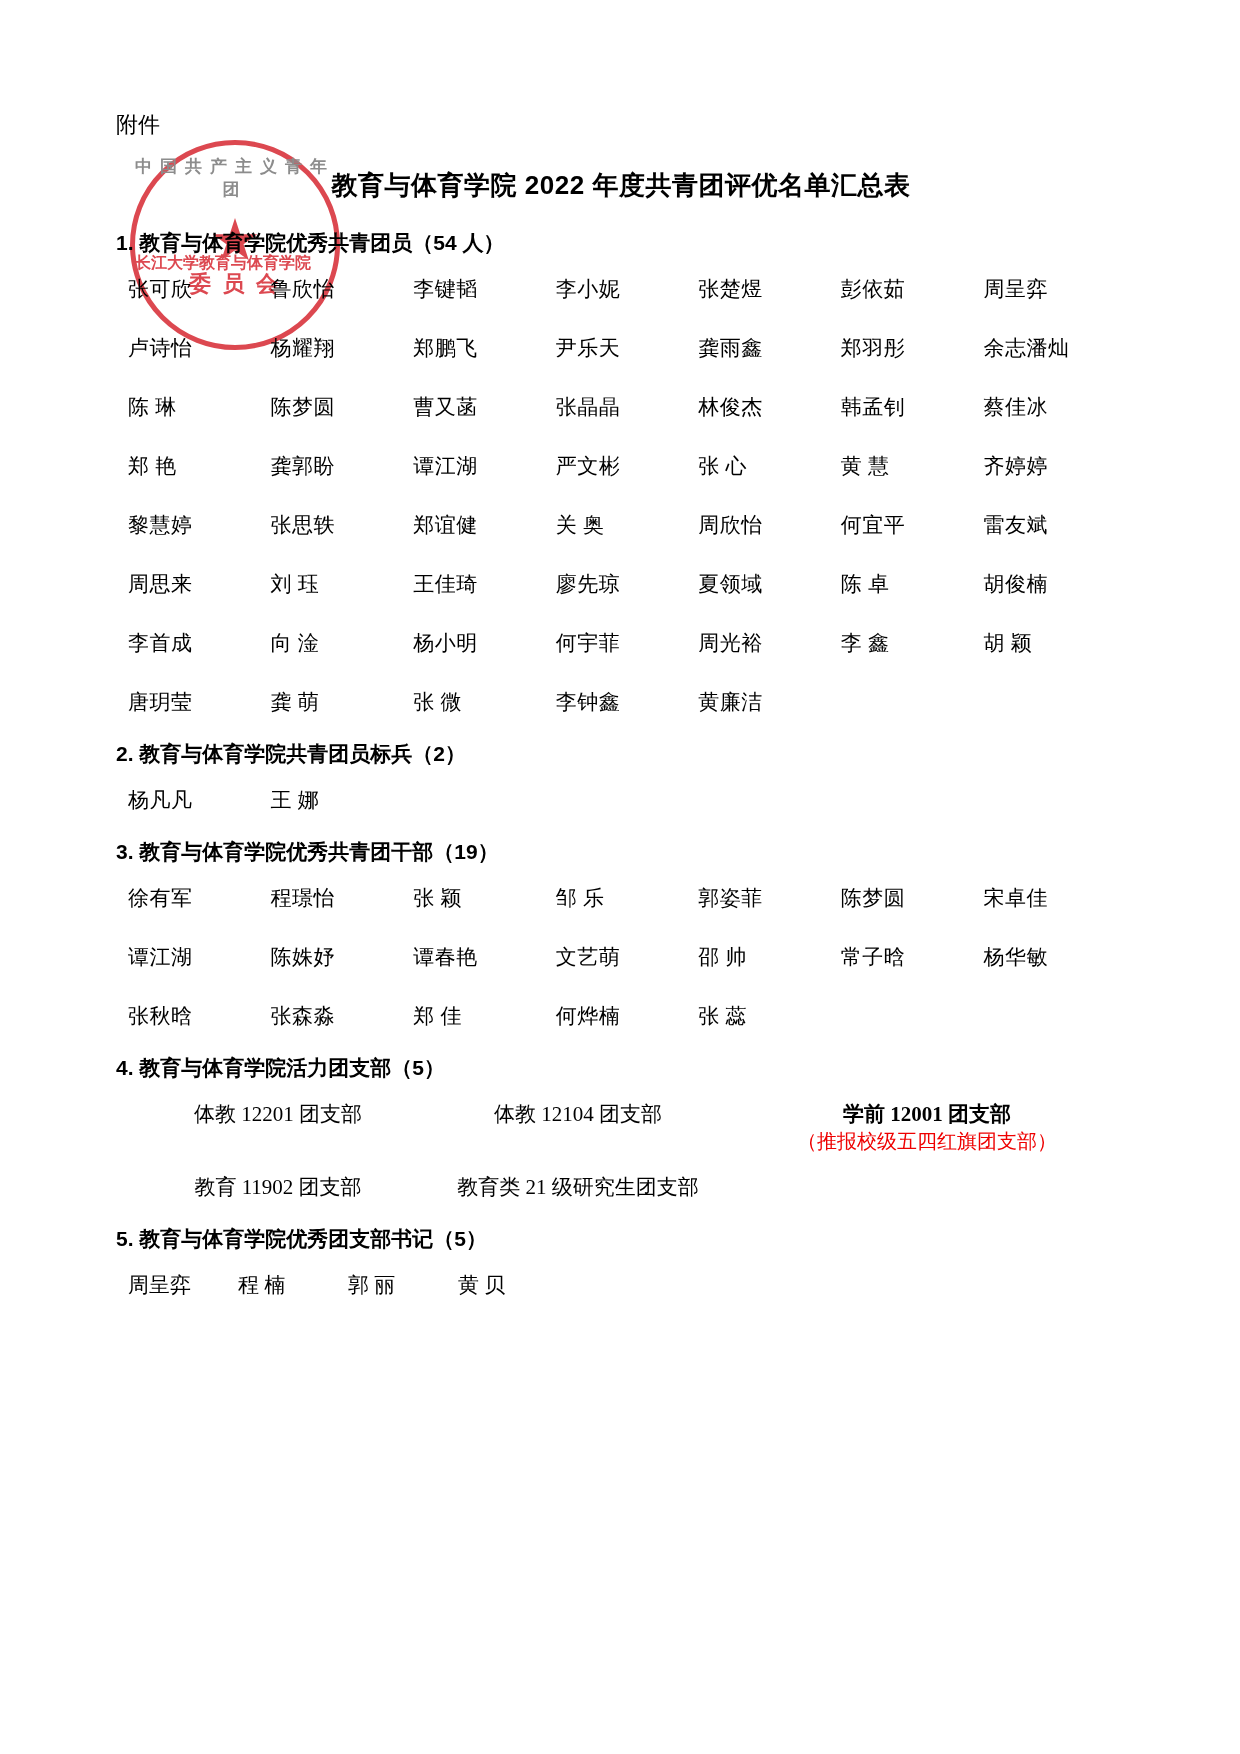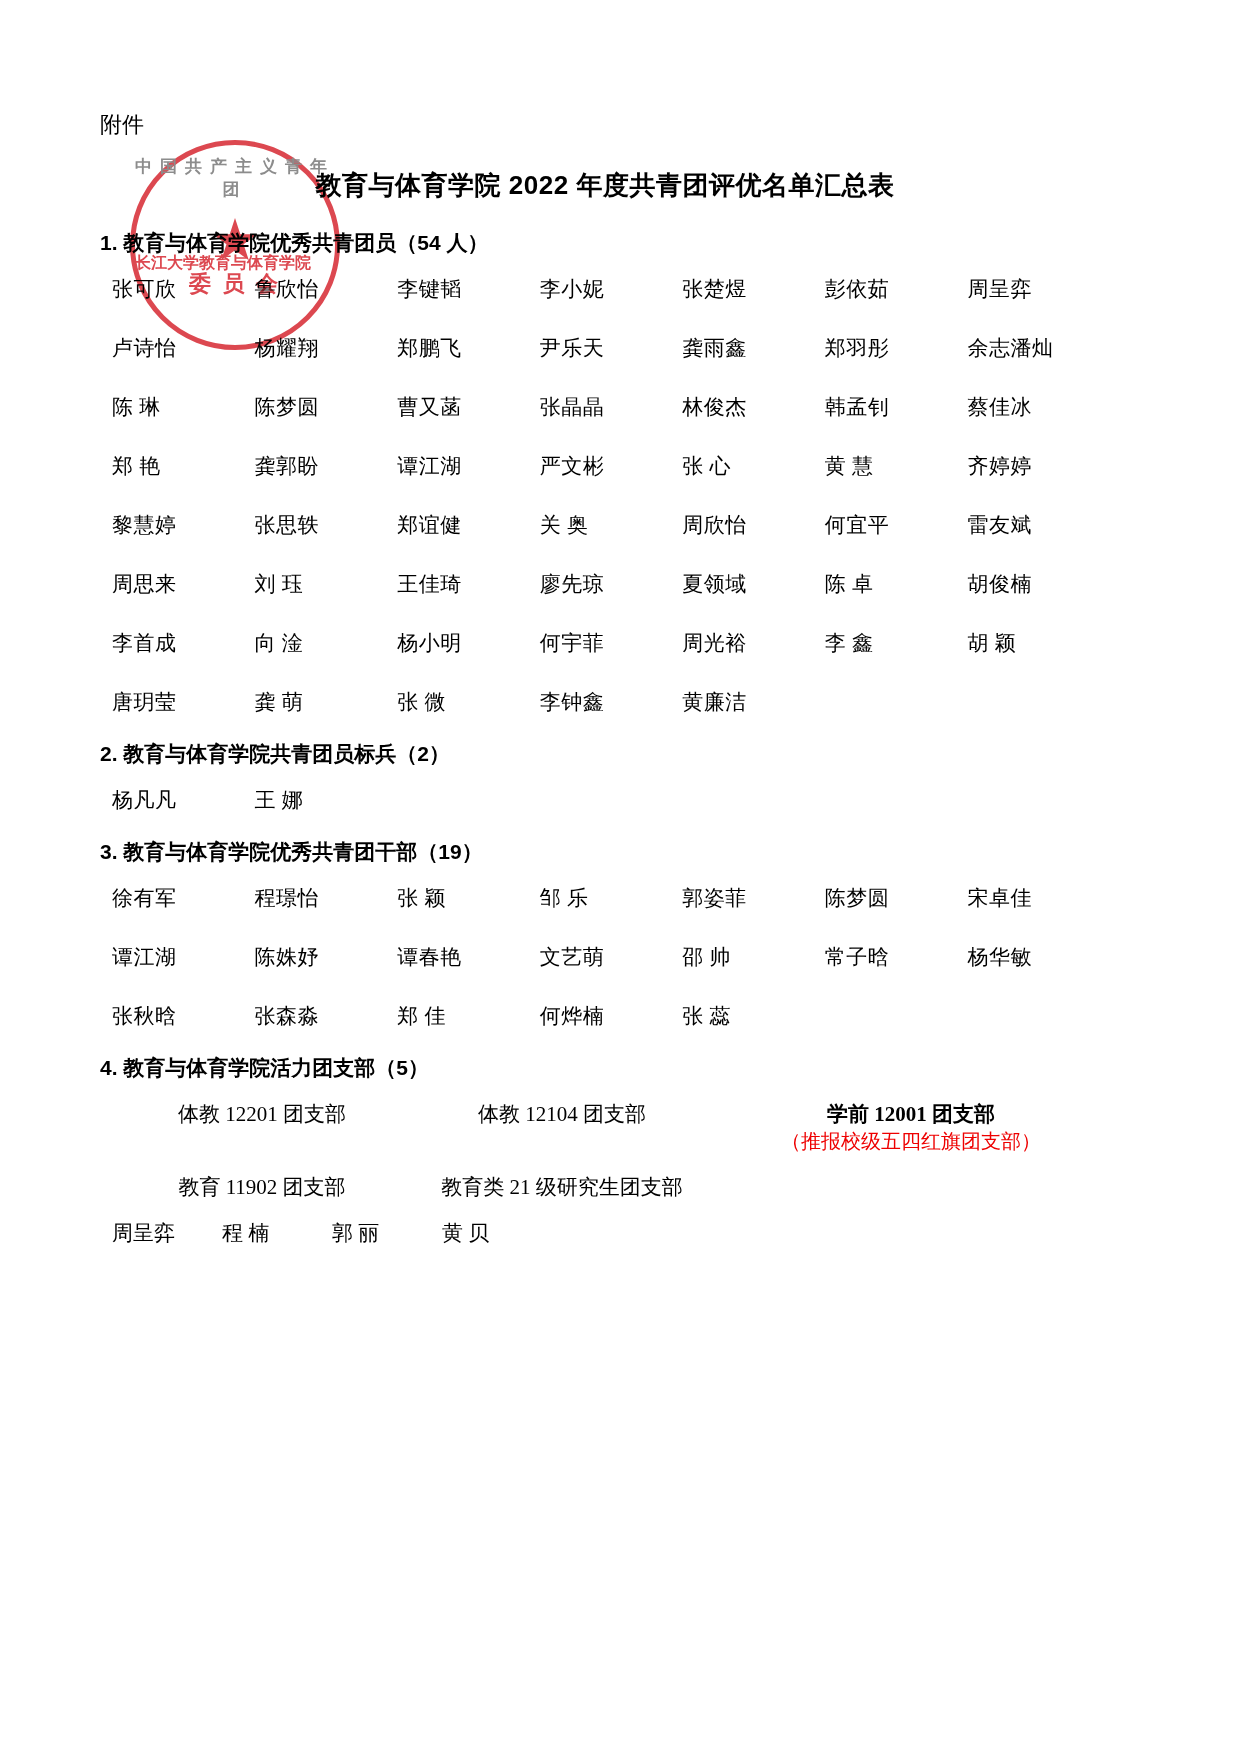--- a/index.html
+++ b/index.html
@@ -16,21 +16,21 @@
     overflow: hidden;
   }
   .page {
     position: relative;
     width: 1240px;
     height: 1754px;
     padding: 0;
   }
   .content {
     position: absolute;
-    left: 100px;
+    left: 116px;
     top: 112px;
     width: 1010px;
   }
   .attachment-label {
     font-size: 22px;
     font-family: "Liberation Sans", sans-serif;
     line-height: 1.2;
     margin-bottom: 30px;
   }
   .doc-title {
@@ -286,20 +286,21 @@
           <span class="note-red">（推报校级五四红旗团支部）</span>
         </div>
       </div>
       <div class="branch-row">
         <div class="branch-cell center">教育 11902 团支部</div>
         <div class="branch-cell center">教育类 21 级研究生团支部</div>
         <div class="branch-cell"></div>
       </div>
     </div>
 
+    <div class="section-heading">5. 教育与体育学院优秀团支部书记（5）</div>
     <div class="sec5-row">
       <div class="sec5-name">周呈弈</div>
       <div class="sec5-name">程 楠</div>
       <div class="sec5-name">郭 丽</div>
       <div class="sec5-name">黄 贝</div>
       <div class="sec5-special">
       </div>
     </div>
 
   </div>

